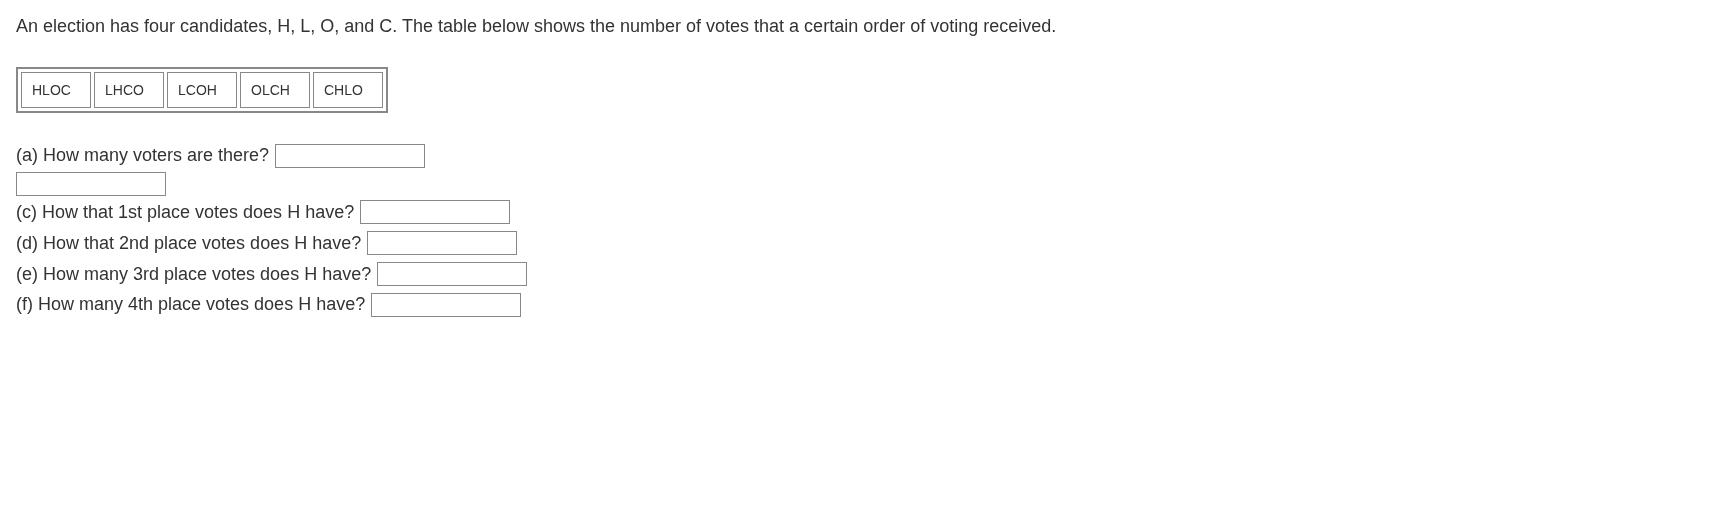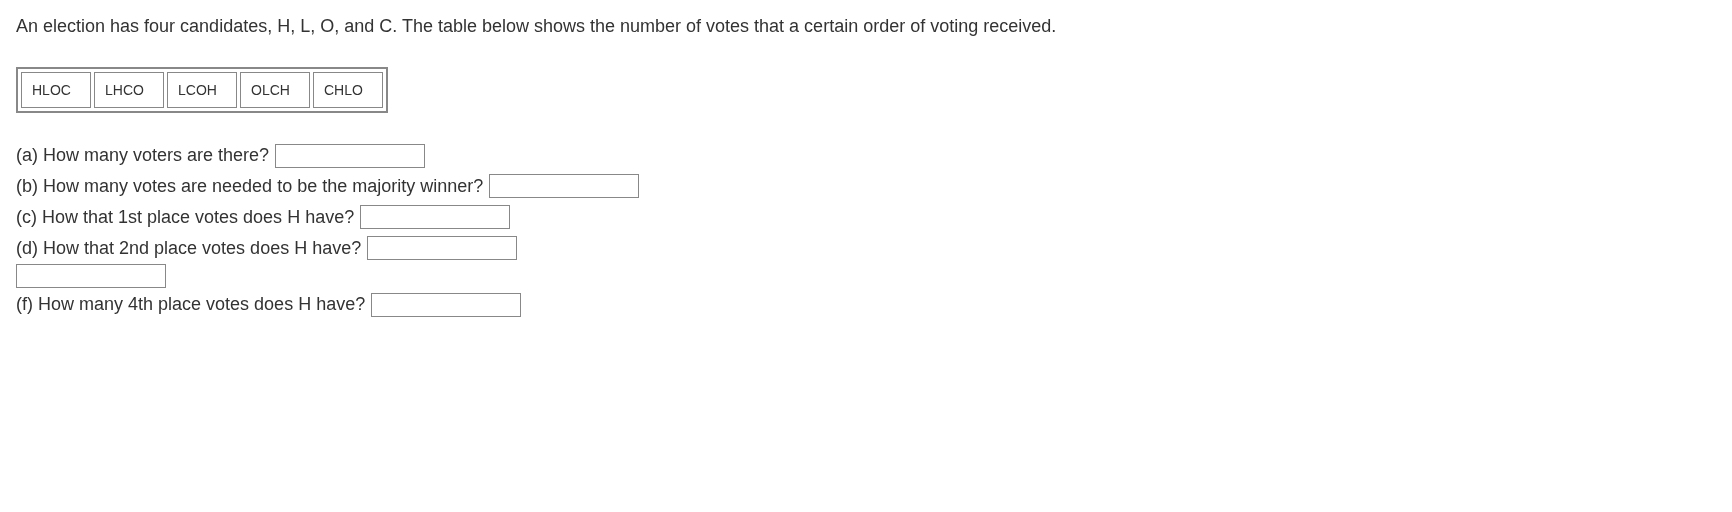--- a/index.html
+++ b/index.html
@@ -63,34 +63,34 @@
   </tr>
 </tbody>
   </table>
 
 <div class="question-row">
   <span class="qtext">(a) How many voters are there?</span>
   <input type="text" class="answer-box" style="">
 </div>
 
 <div class="question-row">
-  <span class="qtext">(b) How many votes are needed to be the majority winner?</span>
   <input type="text" class="answer-box" style="">
 </div>
 
 <div class="question-row">
   <span class="qtext">(c) How that 1st place votes does H have?</span>
   <input type="text" class="answer-box" style="">
 </div>
 
 <div class="question-row">
   <span class="qtext">(d) How that 2nd place votes does H have?</span>
   <input type="text" class="answer-box" style="">
 </div>
 
 <div class="question-row">
+  <span class="qtext">(e) How many 3rd place votes does H have?</span>
   <input type="text" class="answer-box" style="">
 </div>
 
 <div class="question-row">
   <span class="qtext">(f) How many 4th place votes does H have?</span>
   <input type="text" class="answer-box" style="">
 </div>
 
 </body></html>

